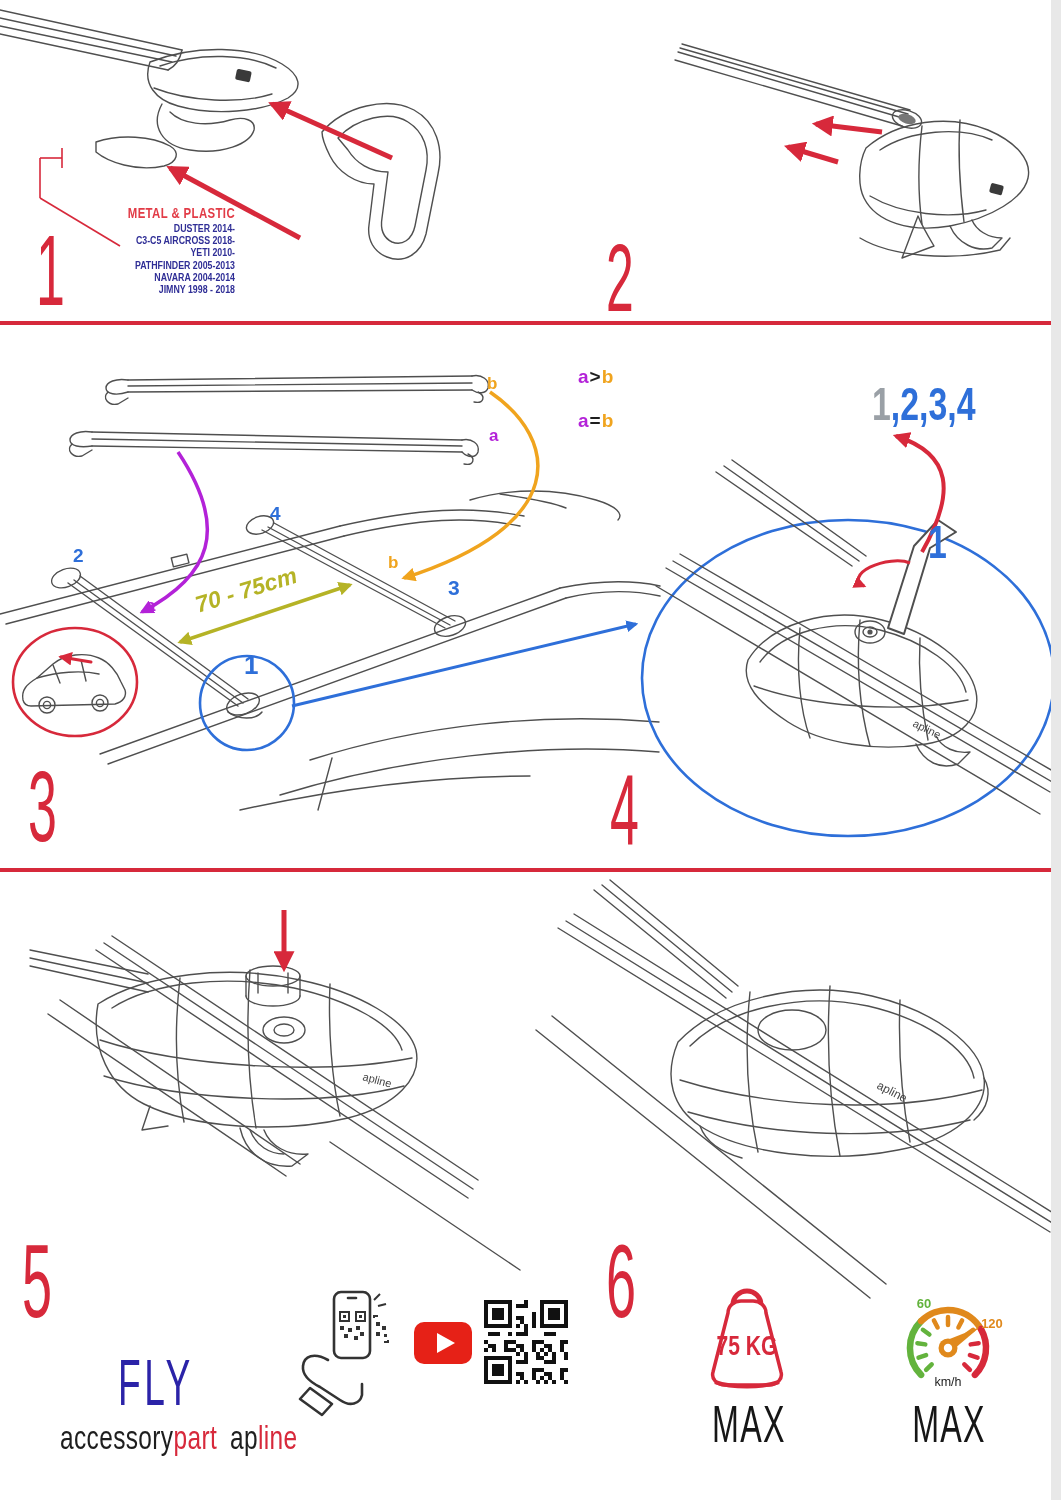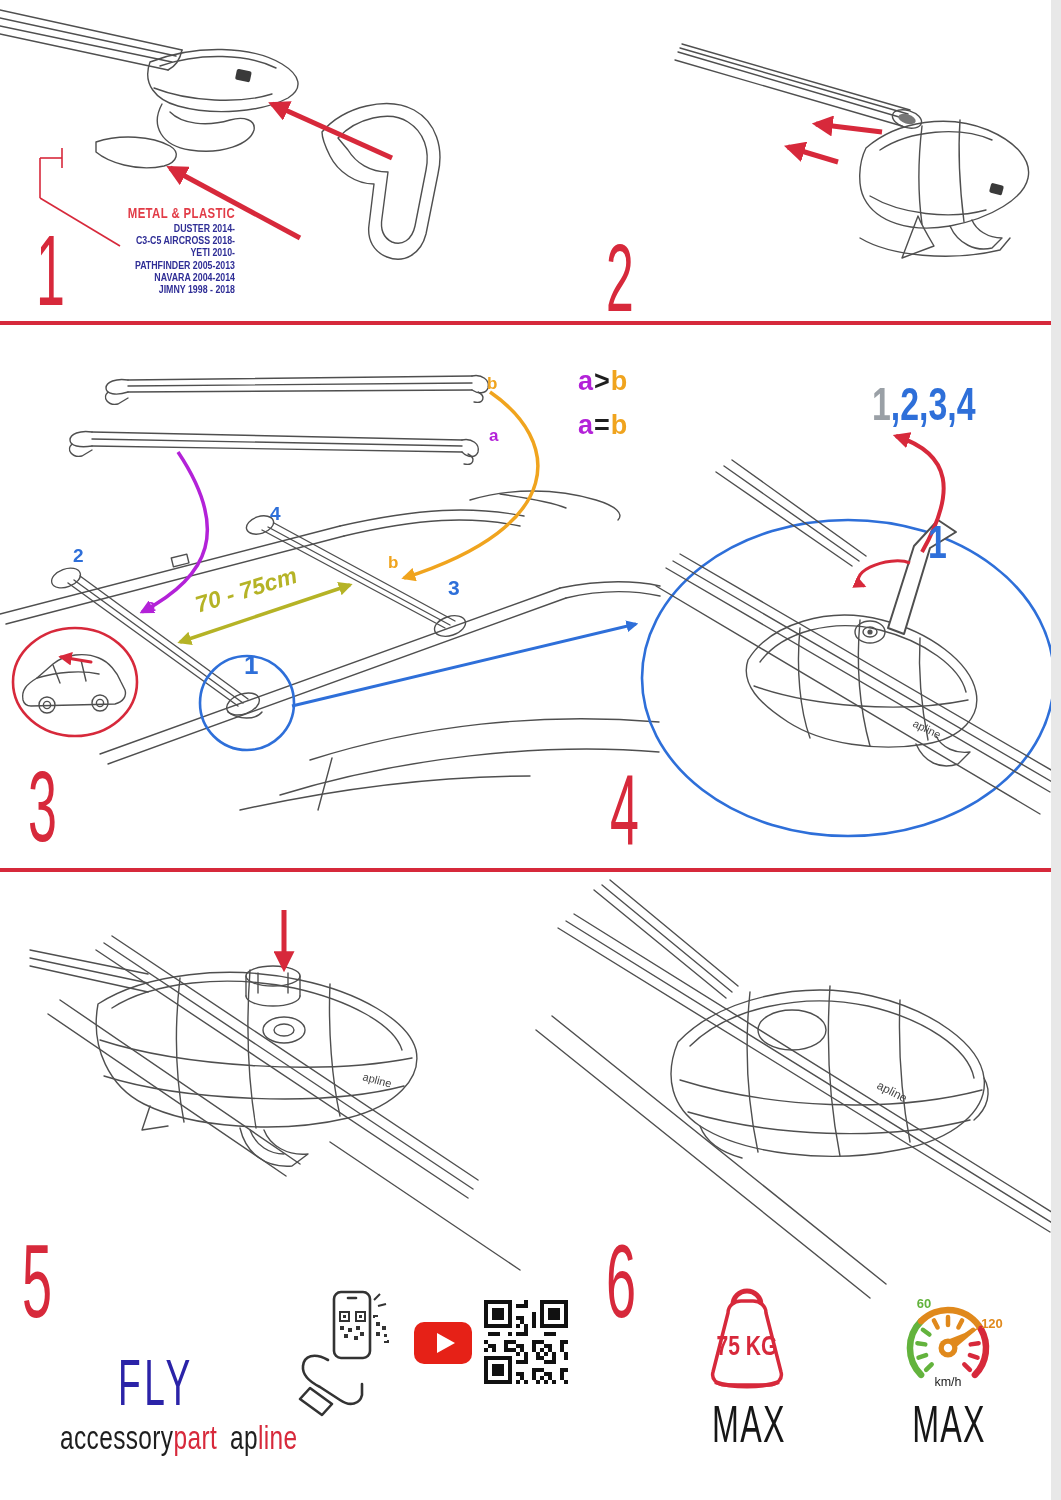--- a/index.html
+++ b/index.html
@@ -6,21 +6,21 @@
   #page{position:relative;width:1051px;height:1500px;background:#ffffff;overflow:hidden;
         font-family:"Liberation Sans","DejaVu Sans",sans-serif;color:#1e1e1e;}
   .stepnum{position:absolute;color:#d7293b;font-weight:400;line-height:.92;
            transform:scaleX(.52);transform-origin:0 0;}
   .divider{position:absolute;left:0;width:1061px;height:4px;background:#d6293b;}
   .condR{transform:scaleX(.76);transform-origin:100% 0;}
   .mat-title{position:absolute;left:50px;top:204px;width:185px;text-align:right;
              font-size:15px;font-weight:bold;color:#e23c47;letter-spacing:.5px;}
   .models{position:absolute;left:50px;top:222px;width:185px;text-align:right;
           font-size:11.6px;line-height:12.2px;font-weight:bold;color:#2f2e96;}
-  .rule{position:absolute;font-size:27px;font-weight:bold;letter-spacing:1px;}
+  .rule{position:absolute;font-size:19px;font-weight:bold;letter-spacing:1px;}
   .lblA{color:#b322d8;} .lblB{color:#f0a41e;} .lblOp{color:#1e1e1e;}
   .poslbl{position:absolute;font-weight:bold;}
   .blue{color:#2e6fd9;} .orange{color:#f0a41e;} .purple{color:#b322d8;}
   .dist{position:absolute;left:196px;top:592px;color:#b5b326;font-style:italic;
         font-weight:bold;font-size:23px;transform:rotate(-17deg);transform-origin:0 50%;}
   .order{position:absolute;left:872px;top:376px;font-size:47px;font-weight:bold;
          transform:scaleX(.72);transform-origin:0 0;white-space:nowrap;}
   .order .g{color:#9aa0a6;} .order .b{color:#2e6fd9;}
   .callout1{position:absolute;left:928px;top:514px;font-size:47px;font-weight:bold;
             color:#2e6fd9;transform:scaleX(.72);transform-origin:0 0;}

